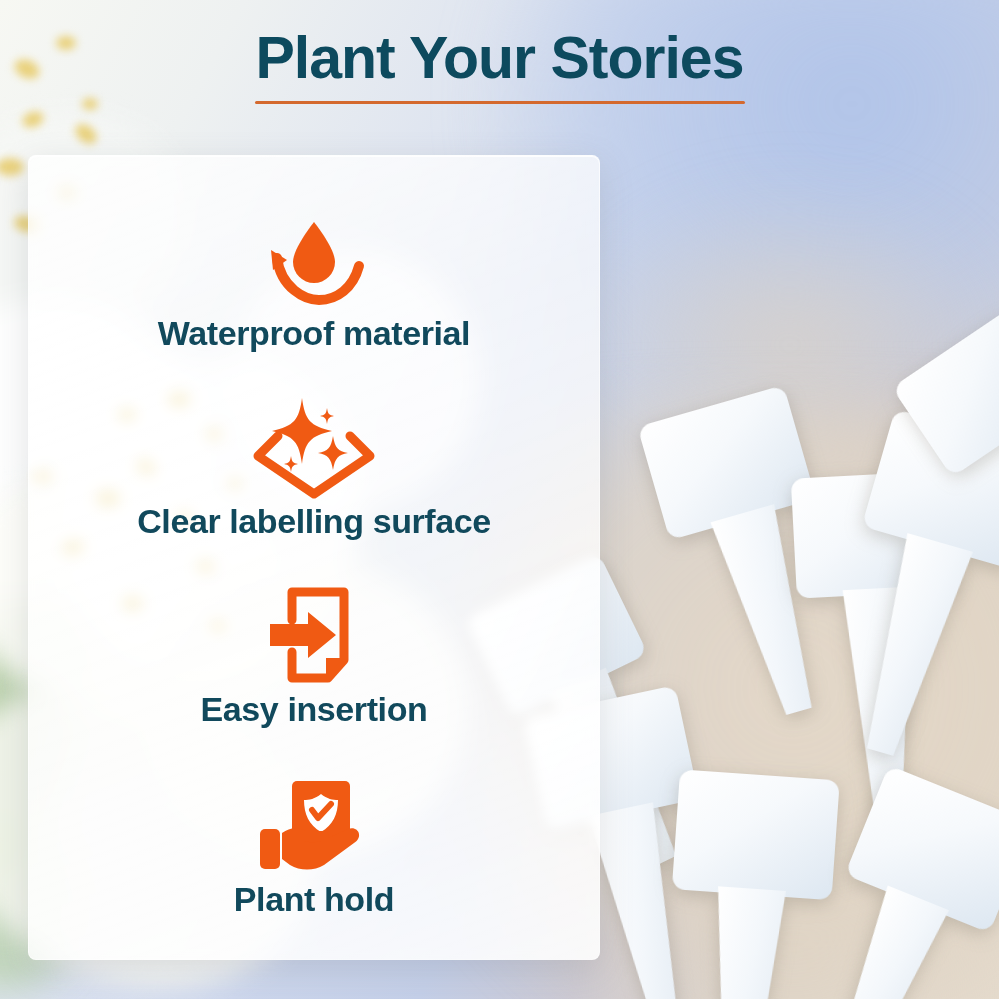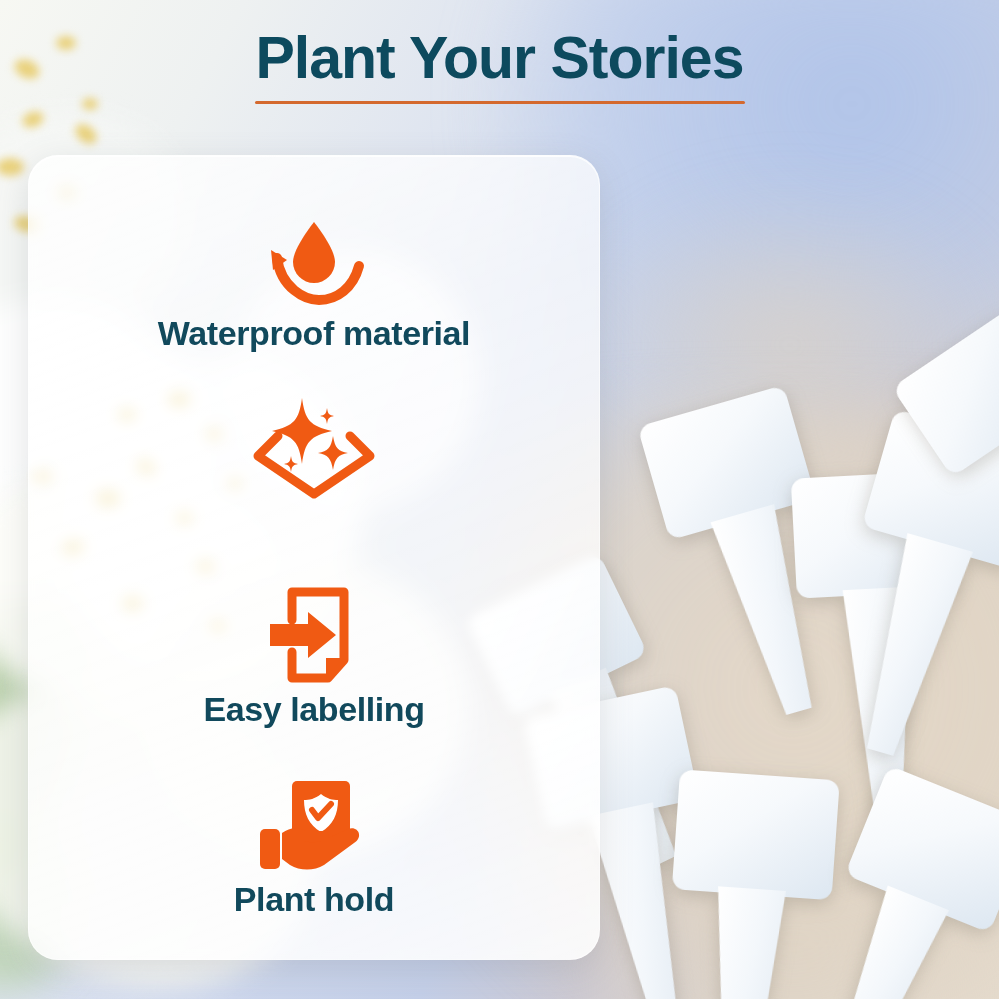--- a/index.html
+++ b/index.html
@@ -60,21 +60,21 @@
 
   
   #title{position:absolute;left:0;top:24px;width:999px;text-align:center;
     font-size:59px;font-weight:700;letter-spacing:-1px;color:#0d4a5e;
     font-family:"Liberation Sans",sans-serif;}
   #rule{position:absolute;left:255px;top:101px;width:490px;height:3px;
     background:#d4692e;border-radius:2px;}
 
   
   #card{position:absolute;left:28px;top:155px;width:570px;height:803px;
-    border-radius:30px;
+    border-radius:8px;
     background:linear-gradient(160deg, rgba(255,255,255,.80) 0%, rgba(255,255,255,.70) 30%, rgba(255,255,255,.76) 62%, rgba(255,255,255,.88) 100%);
     backdrop-filter:blur(6px);
     box-shadow:0 10px 34px rgba(110,115,125,.20), inset 0 1px 0 rgba(255,255,255,.85);
     border:1px solid rgba(255,255,255,.55);}
 
   .feature{position:absolute;left:0;width:570px;text-align:center;}
   .feature .ico{height:104px;display:flex;align-items:center;justify-content:center;}
   .feature .lbl{margin-top:4px;font-size:34px;font-weight:700;color:#11495c;
     letter-spacing:-.4px;line-height:1.05;}
   .f1{top:52px;} .f2{top:240px;} .f3{top:428px;} .f4{top:618px;}
@@ -194,31 +194,32 @@
     <div class="feature f2">
       <div class="ico">
         <svg width="132" height="104" viewBox="0 0 132 104" aria-hidden="true">
           <path d="M30 40 L10 60 L66 98 L122 60 L102 40" fill="none" stroke="#f05a13" stroke-width="9" stroke-linecap="round" stroke-linejoin="round"></path>
           <path d="M54 2 C57 24 62 30 84 35 C62 40 57 46 54 68 C51 46 46 40 24 35 C46 30 51 24 54 2 Z" fill="#f05a13"></path>
           <path d="M85 40 C87 52 90 55 100 57 C90 59 87 62 85 74 C83 62 80 59 70 57 C80 55 83 52 85 40 Z" fill="#f05a13"></path>
           <path d="M79 12 C80 18 81 19 86 20 C81 21 80 22 79 28 C78 22 77 21 72 20 C77 19 78 18 79 12 Z" fill="#f05a13"></path>
           <path d="M43 60 C44 66 45 67 50 68 C45 69 44 70 43 76 C42 70 41 69 36 68 C41 67 42 66 43 60 Z" fill="#f05a13"></path>
         </svg>
       </div>
+      <div class="lbl">Clear labelling surface</div>
     </div>
 
     <div class="feature f3">
       <div class="ico">
         <svg width="104" height="100" viewBox="0 0 104 100" aria-hidden="true">
           <path d="M30 6 L82 6 L82 74 L66 92 L30 92 L30 66 M30 34 L30 6" fill="none" stroke="#f05a13" stroke-width="9" stroke-linecap="round" stroke-linejoin="round"></path>
           <path d="M82 72 L64 90 L64 72 Z" fill="#f05a13"></path>
           <path d="M8 38 L46 38 L46 26 L74 49 L46 72 L46 60 L8 60 Z" fill="#f05a13"></path>
         </svg>
       </div>
-      <div class="lbl">Easy labelling</div>
+      <div class="lbl">Easy insertion</div>
     </div>
 
     <div class="feature f4">
       <div class="ico">
         <svg width="124" height="98" viewBox="0 0 124 98" aria-hidden="true">
           <rect x="40" y="4" width="58" height="62" rx="5" fill="#f05a13"></rect>
           <path d="M69 17 C63 22 57 23 52 23 C52 37 57 48 69 55 C81 48 86 37 86 23 C81 23 75 22 69 17 Z" fill="#ffffff"></path>
           <path d="M60 33 L66 41 L79 27" fill="none" stroke="#f05a13" stroke-width="6" stroke-linecap="round" stroke-linejoin="round"></path>
           <path d="M30 56 C38 50 46 50 54 54 L72 54 C78 54 78 64 72 64 L52 64
                    C60 66 66 66 74 62 L96 52 C106 48 112 60 102 66 L72 88

